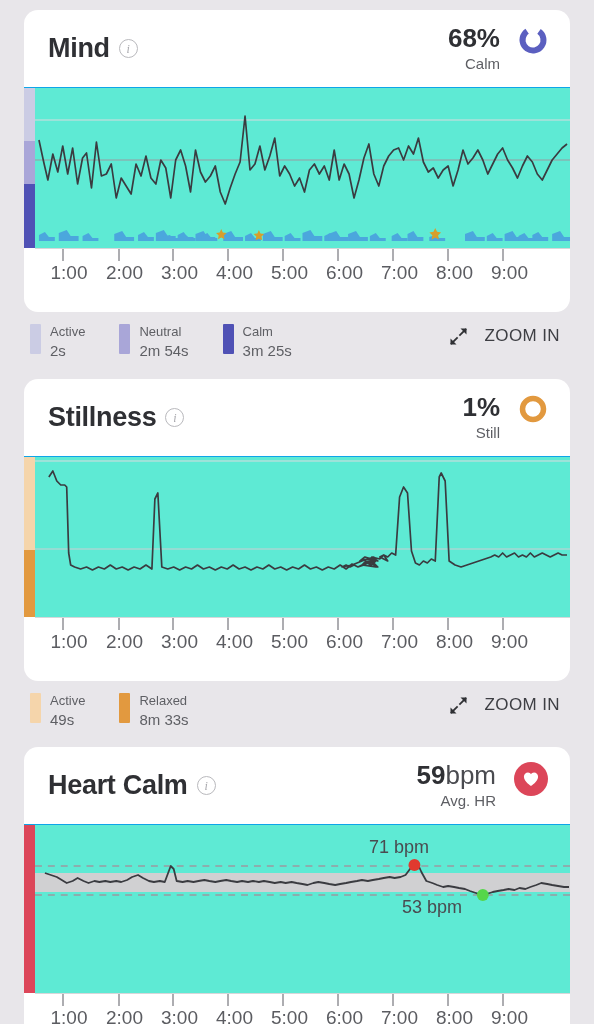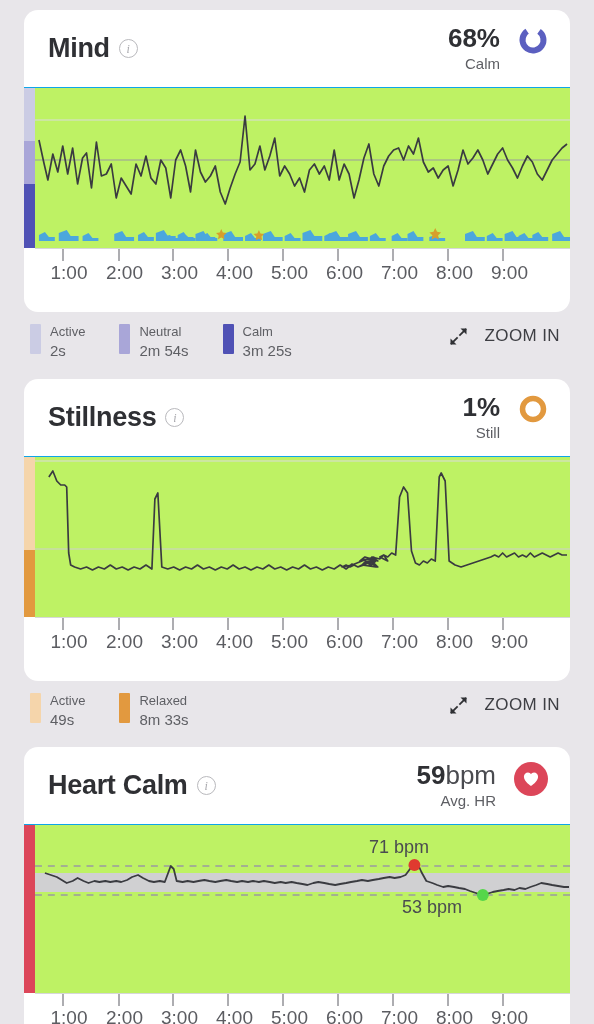--- a/index.html
+++ b/index.html
@@ -54,21 +54,21 @@
 
   .ring { width: 30px; height: 30px; position: relative; flex: 0 0 auto; }
 
   .heart-badge {
     width: 34px; height: 34px; border-radius: 50%;
     display: flex; align-items: center; justify-content: center;
     flex: 0 0 auto;
   }
 
   
-  .chart-body { position: relative; height: 160px; background: #bef264; }
+  .chart-body { position: relative; height: 160px; background: #5eead4; }
   .chart-body.hr { height: 168px; }
   .left-bar {
     position: absolute; left: 0; top: 0; bottom: 0; width: 11px;
     display: flex; flex-direction: column;
   }
   .plot { position: absolute; left: 11px; right: 0; top: 0; bottom: 0; }
   .plot svg { display: block; width: 100%; height: 100%; }
 
   
   .axis { position: relative; height: 64px; }

